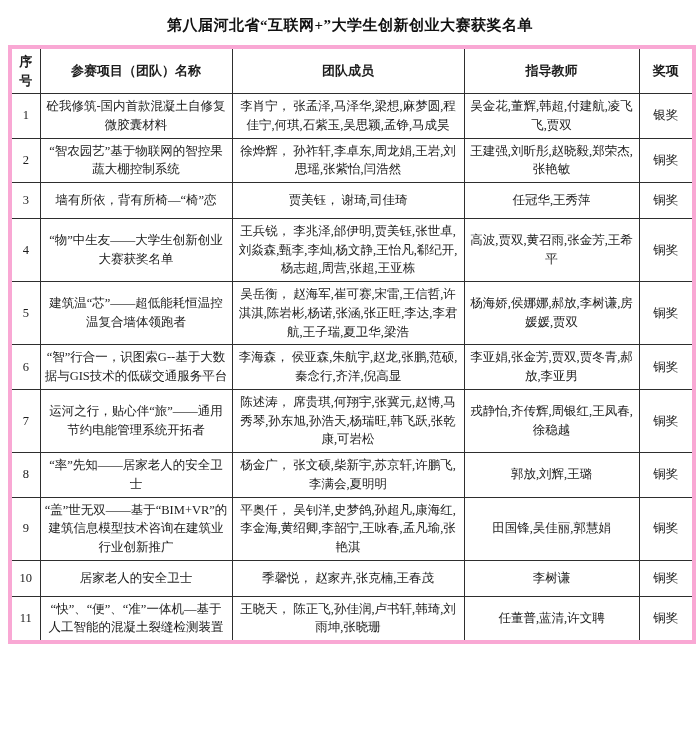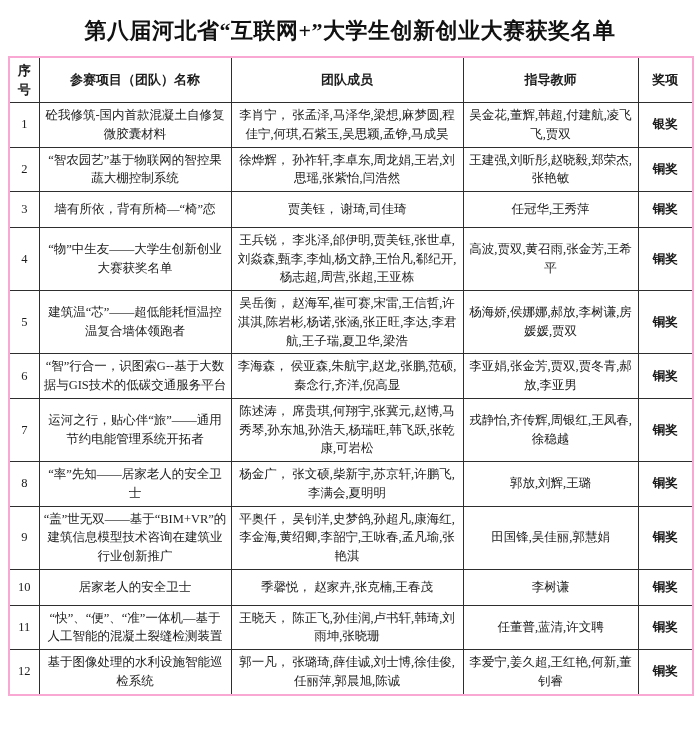--- a/index.html
+++ b/index.html
@@ -6,31 +6,31 @@
   body{
     width:700px;height:753px;
     font-family:"Liberation Serif","DejaVu Serif",serif;
     color:#1c1c1c;
     -webkit-font-smoothing:antialiased;
   }
   .page{padding:14px 8px 6px 8px;}
   .title{
     text-align:center;
     font-weight:bold;
-    font-size:22px;
+    font-size:15px;
     letter-spacing:0.5px;
     margin:2px 0 10px 0;
     color:#111;
   }
   table.award-table{
     border-collapse:collapse;
     table-layout:fixed;
     width:684px;
     margin:0 auto;
-    border:2px solid #f9a8d4;
+    border:4px solid #f9a8d4;
   }
   .award-table th,.award-table td{
     border:1px solid #2e2e2e;
     text-align:center;
     vertical-align:middle;
     font-size:12.5px;
     line-height:1.5;
     padding:3px 4px;
     word-break:break-all;
     color:#1c1c1c;
@@ -40,21 +40,21 @@
     font-size:13px;
     height:40px;
     padding:2px 2px;
   }
   col.c-no{width:30px;}
   col.c-project{width:192px;}
   col.c-members{width:232px;}
   col.c-advisors{width:175px;}
   col.c-award{width:55px;}
   .award-table td.cell-no{padding:2px 1px;}
-  .award-table td.cell-award{padding:8px 2px;font-weight:bold;}
+  .award-table td.cell-award{padding:8px 2px;}
 </style>
 </head>
 <body>
 
 <div class="page">
   <div class="title">第八届河北省“互联网+”大学生创新创业大赛获奖名单</div>
 
   <table class="award-table">
     <colgroup>
       <col class="c-no">
@@ -143,22 +143,15 @@
         <td>李树谦</td>
         <td class="cell-award">铜奖</td>
       </tr>
       <tr>
         <td class="cell-no">11</td>
         <td>“快”、“便”、“准”一体机—基于人工智能的混凝土裂缝检测装置</td>
         <td>王晓天， 陈正飞,孙佳润,卢书轩,韩琦,刘雨坤,张晓珊</td>
         <td>任董普,蓝清,许文聘</td>
         <td class="cell-award">铜奖</td>
       </tr>
-      <tr>
-        <td class="cell-no">12</td>
-        <td>基于图像处理的水利设施智能巡检系统</td>
-        <td>郭一凡， 张璐琦,薛佳诚,刘士博,徐佳俊,任丽萍,郭晨旭,陈诚</td>
-        <td>李爱宁,姜久超,王红艳,何新,董钊睿</td>
-        <td class="cell-award">铜奖</td>
-      </tr>
     </tbody>
   </table>
 </div>
 
 </body></html>

